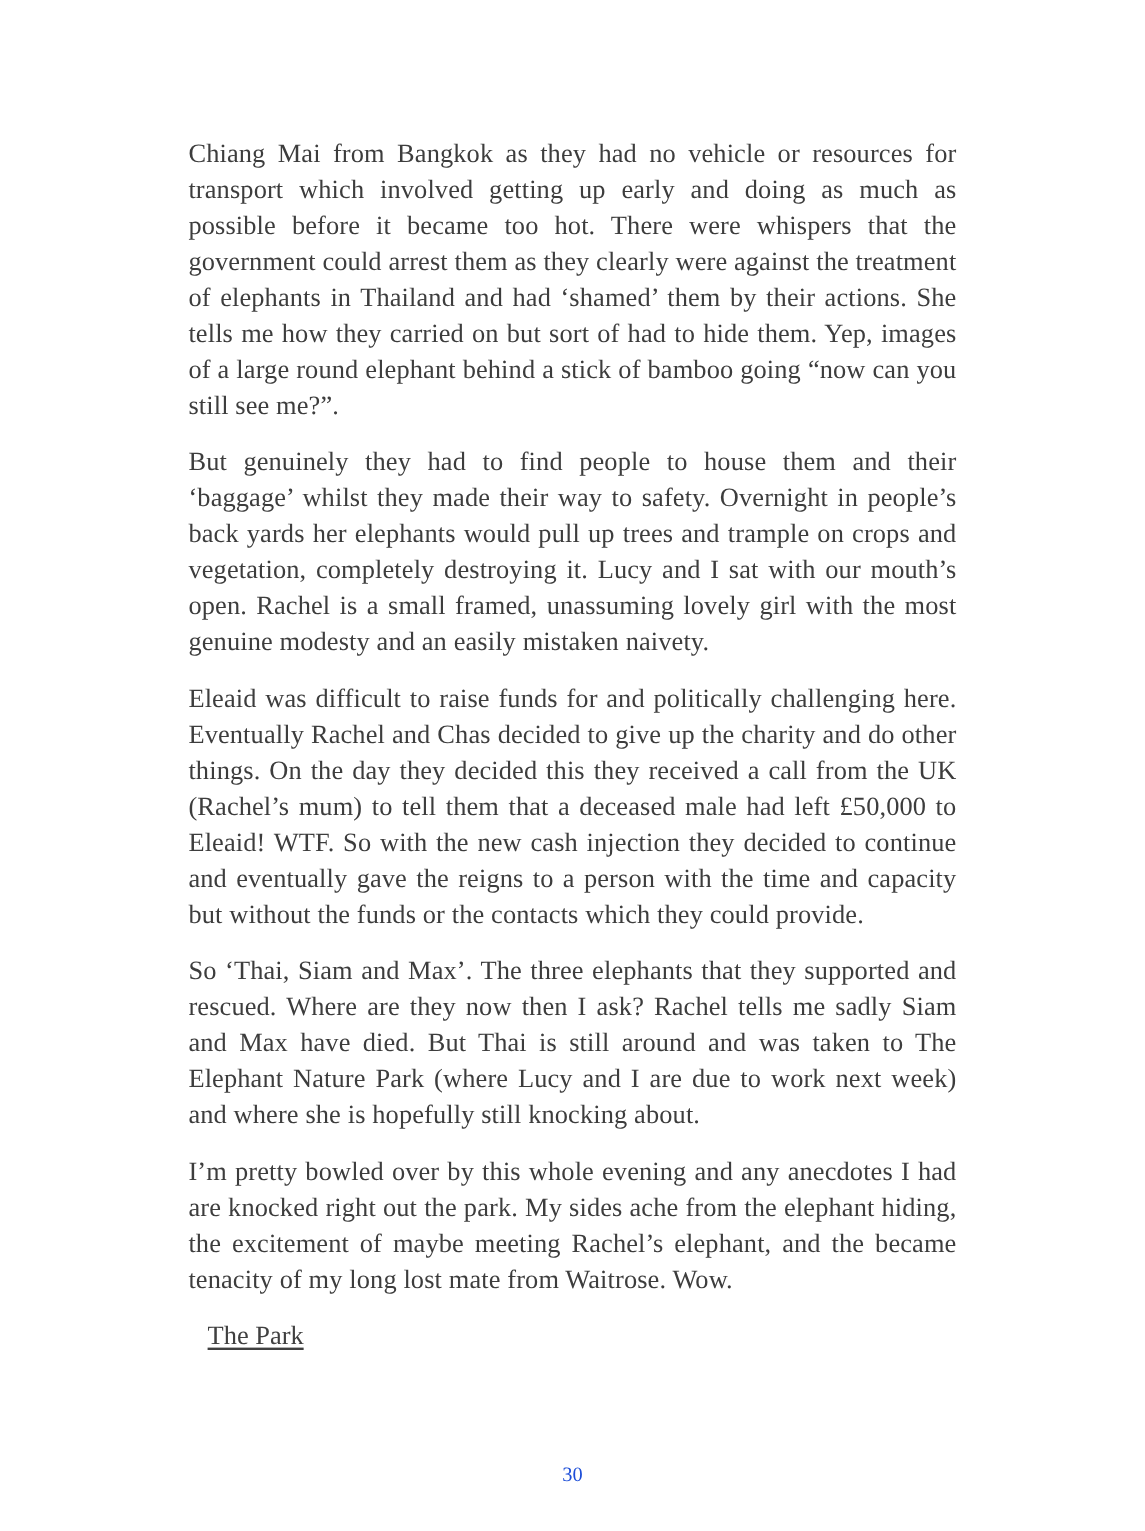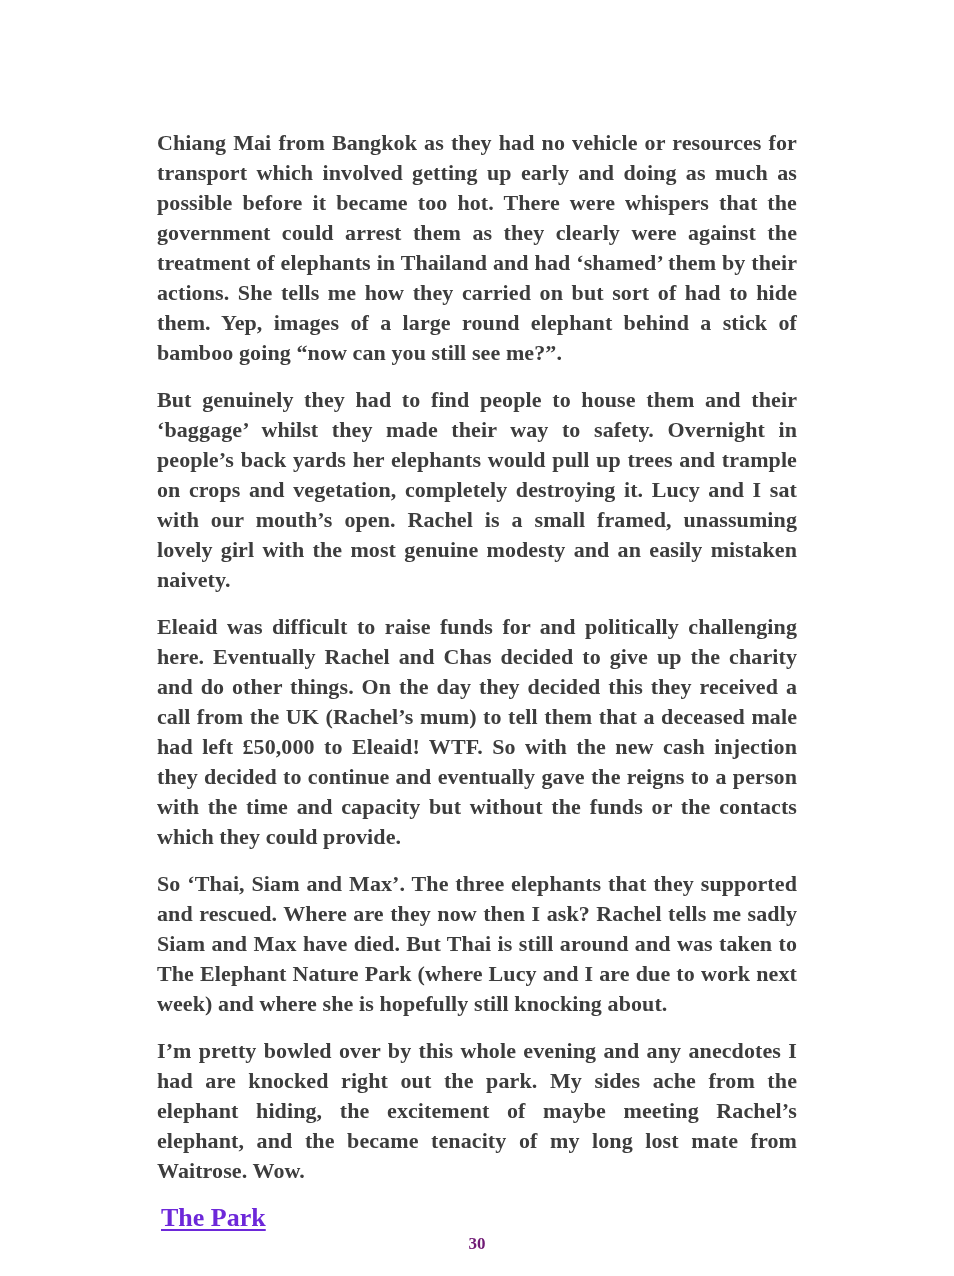--- a/index.html
+++ b/index.html
@@ -7,56 +7,55 @@
     body {
       width: 954px;
       height: 1276px;
       background: #ffffff;
       position: relative;
       overflow: hidden;
       font-family: "Liberation Serif", serif;
     }
     .page {
       position: absolute;
-      left: 0; top: 15px;
+      left: 0; top: 0;
       width: 954px; height: 1076px;
       background: #ffffff;
-      font-weight: bold;
     }
     .text-block {
       position: absolute;
       left: 157px;
       top: 113px;
       width: 640px;
     }
     .para {
       font-size: 22px;
       line-height: 30px;
       text-align: justify;
       color: #3d3d3d;
       margin: 0 0 17px 0;
       letter-spacing: 0.1px;
     }
     .heading {
-      font-size: 26px;
+      font-size: 22px;
       line-height: 30px;
-      color: #6d28d9;
+      color: #404040;
       text-decoration: underline;
       text-underline-offset: 3px;
-      margin: 4px;
+      margin: 16px;
     }
     .page-number {
       position: absolute;
       top: 1218px;
       left: 157px;
       width: 640px;
       text-align: center;
       font-size: 17px;
       line-height: 22px;
-      color: #701a75;
+      color: #1d4ed8;
     }
   </style>
 </head>
 <body>
 
 <div class="page">
   <div class="text-block">
     <p class="para">Chiang Mai from Bangkok as they had no vehicle or resources for transport which involved getting up early and doing as much as possible before it became too hot. There were whispers that the government could arrest them as they clearly were against the treatment of elephants in Thailand and had ‘shamed’ them by their actions. She tells me how they carried on but sort of had to hide them. Yep, images of a large round elephant behind a stick of bamboo going “now can you still see me?”.</p>
     <p class="para">But genuinely they had to find people to house them and their ‘baggage’ whilst they made their way to safety. Overnight in people’s back yards her elephants would pull up trees and trample on crops and vegetation, completely destroying it. Lucy and I sat with our mouth’s open. Rachel is a small framed, unassuming lovely girl with the most genuine modesty and an easily mistaken naivety.</p>
     <p class="para">Eleaid was difficult to raise funds for and politically challenging here. Eventually Rachel and Chas decided to give up the charity and do other things. On the day they decided this they received a call from the UK (Rachel’s mum) to tell them that a deceased male had left £50,000 to Eleaid! WTF. So with the new cash injection they decided to continue and eventually gave the reigns to a person with the time and capacity but without the funds or the contacts which they could provide.</p>

